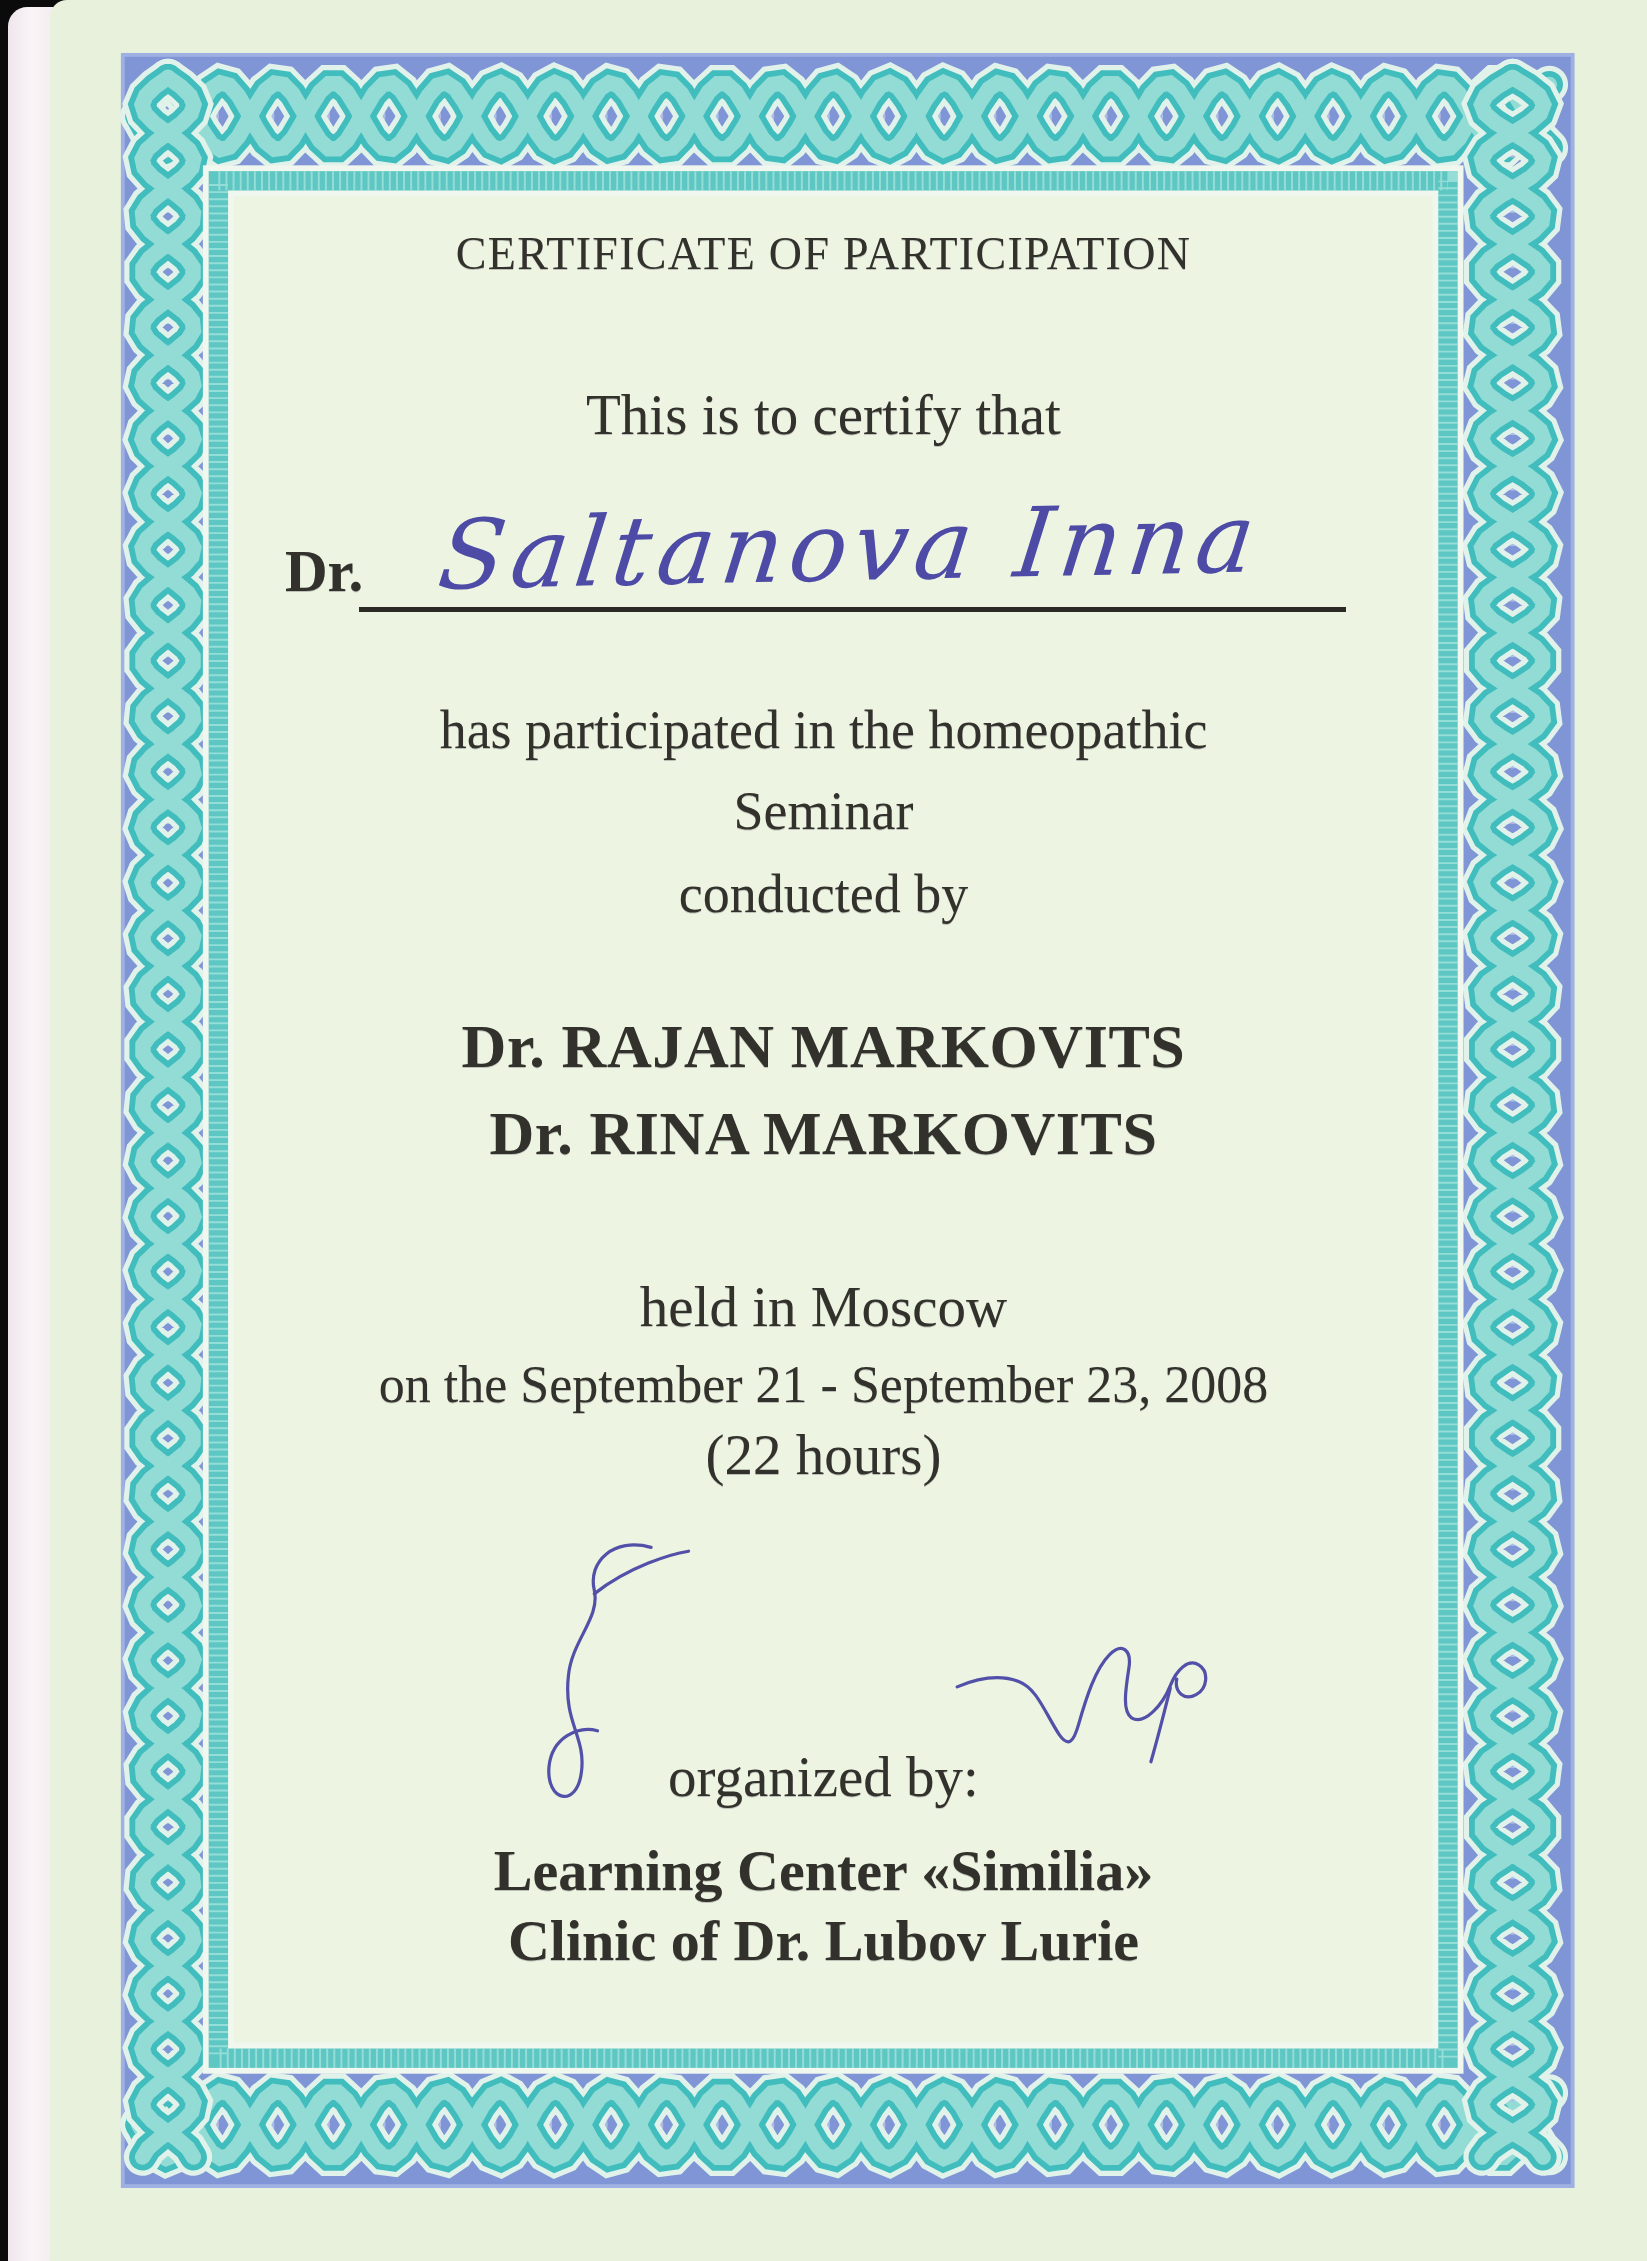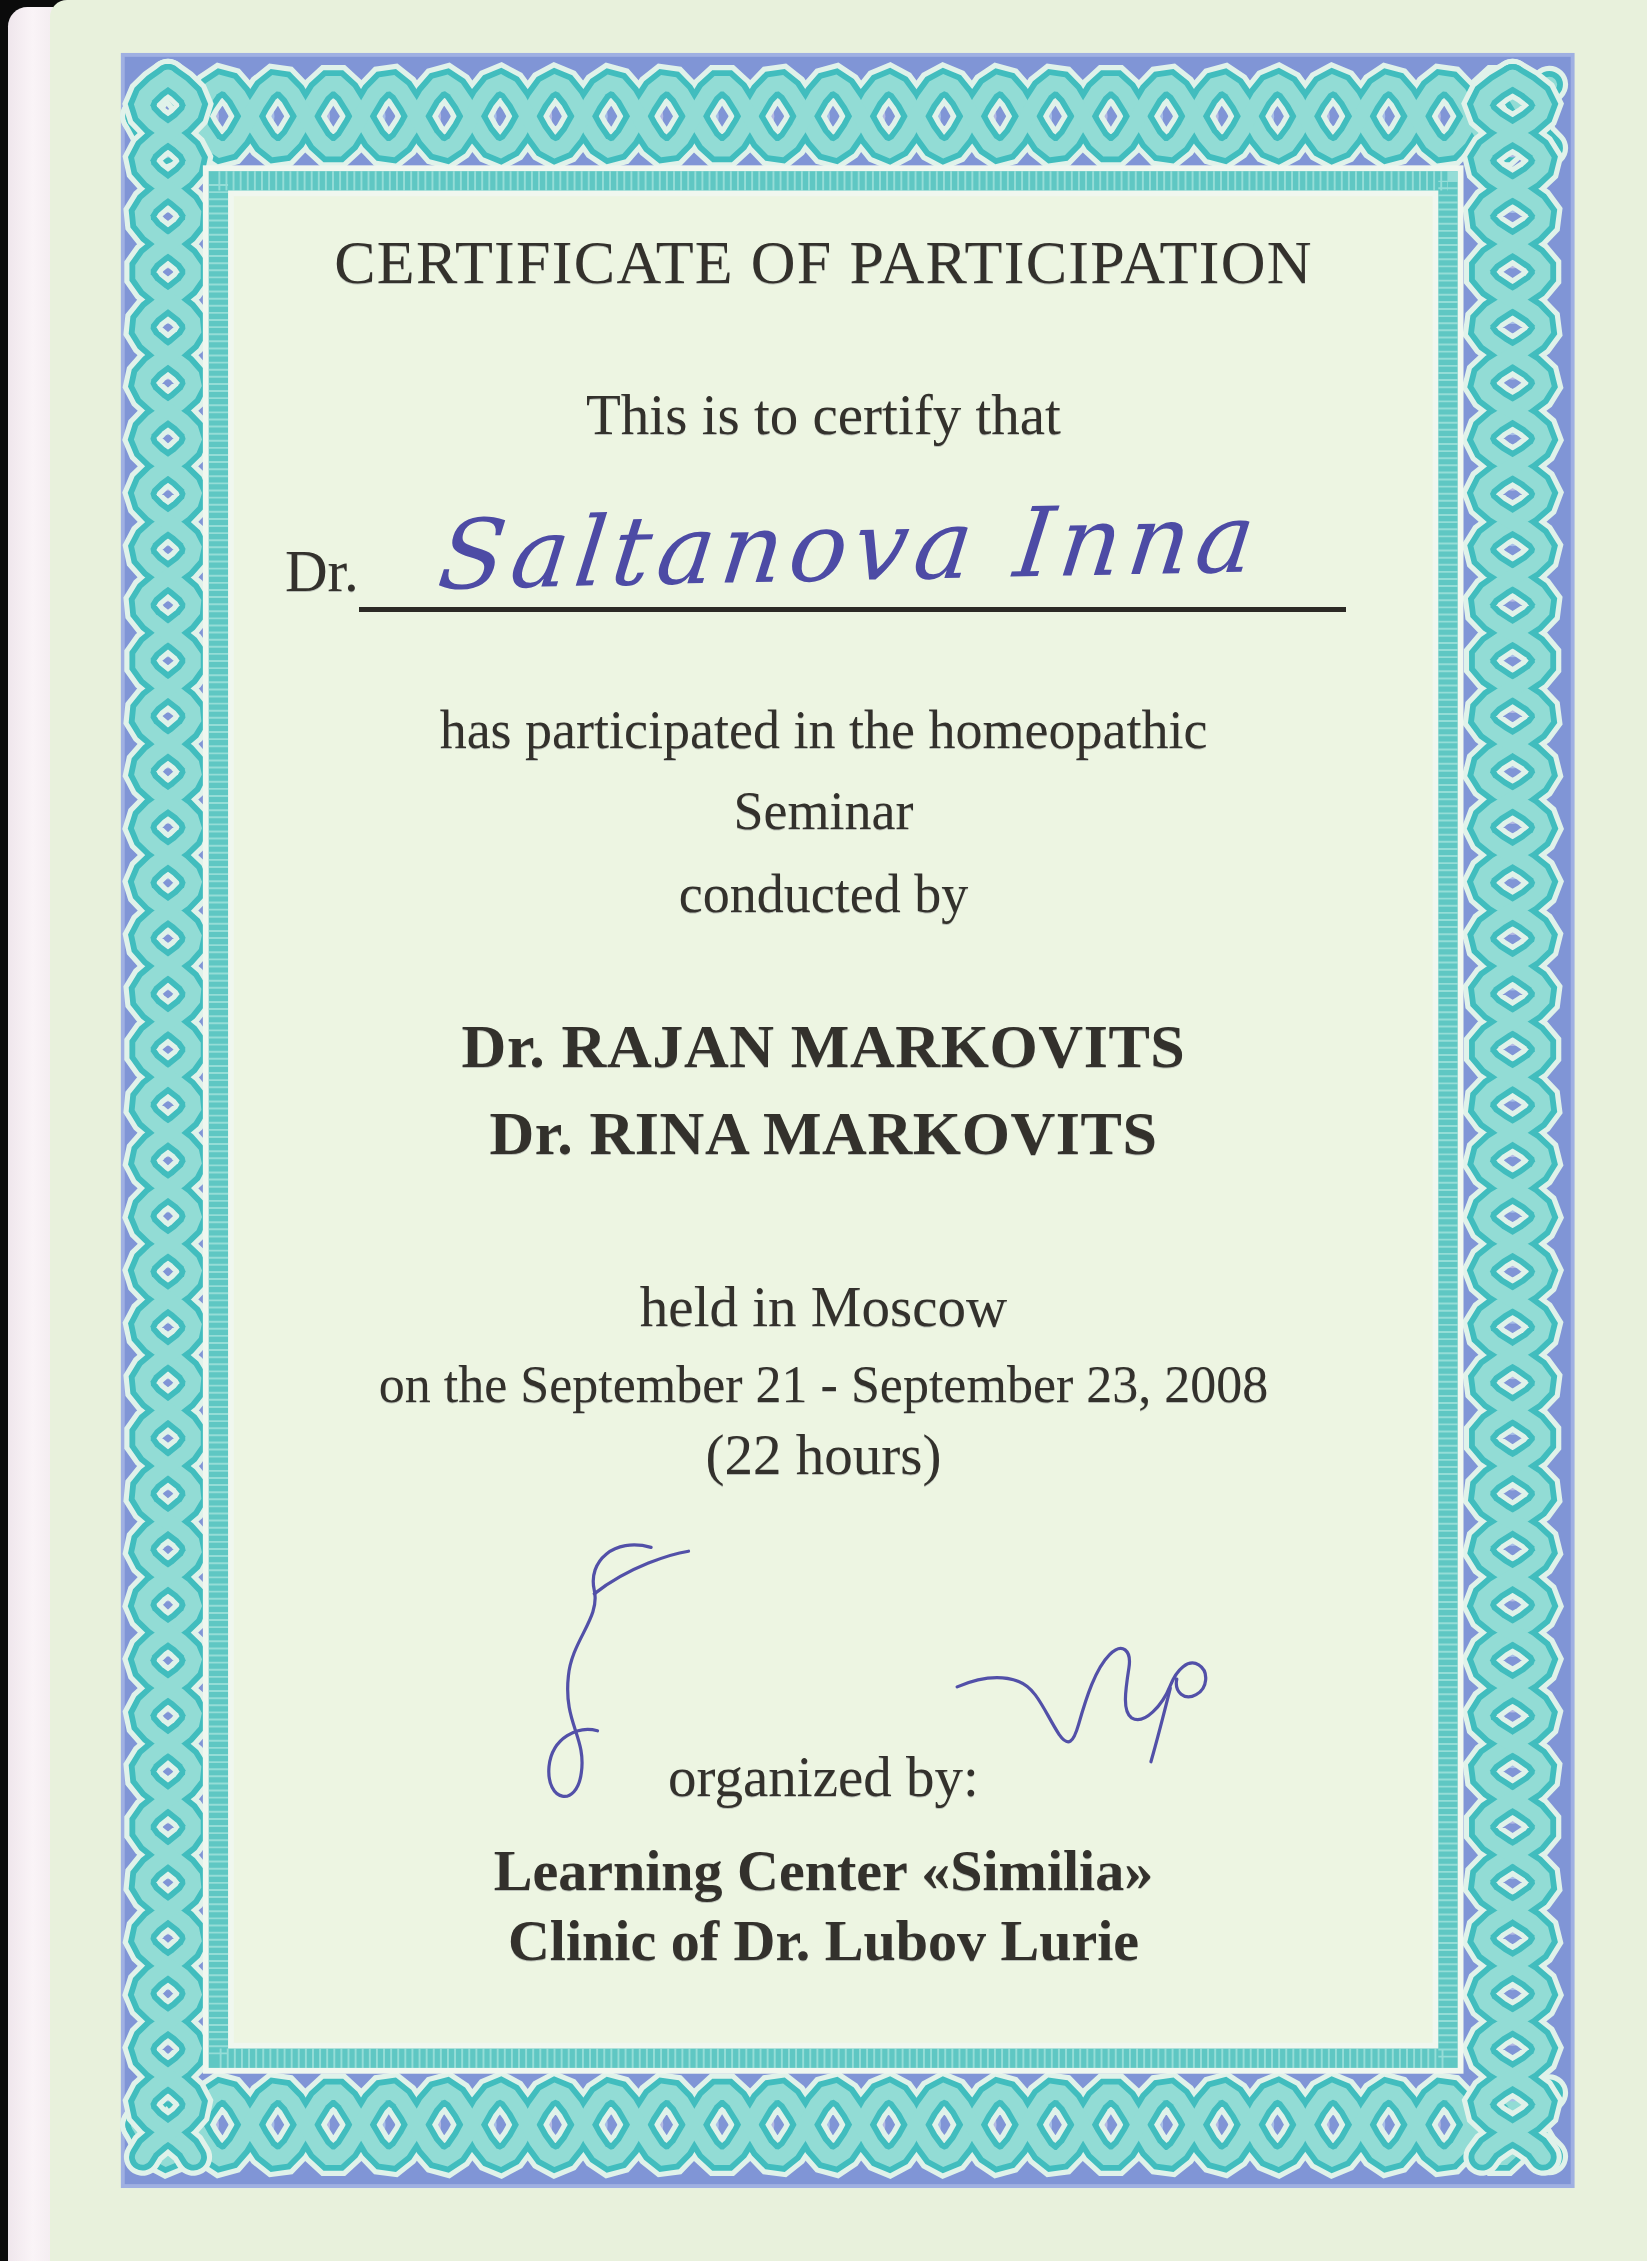--- a/index.html
+++ b/index.html
@@ -20,36 +20,37 @@
     background:#e8f1dc;
     border-top-left-radius:17px;
   }
   .deco{position:absolute;left:0;top:0;width:1647px;height:2261px;}
   .txt{
     position:absolute;left:226px;width:1195px;text-align:center;
     color:#33312c;
     text-shadow:0 0.6px 0.6px rgba(40,40,60,.25);
     white-space:nowrap;
   }
-  .t-title{top:227px;font-size:62px;letter-spacing:1.3px;}
+  .t-title{top:227px;font-size:46px;letter-spacing:1.3px;}
   .t-certify{top:382px;font-size:57px;}
   .t-has{top:699px;font-size:54px;}
   .t-seminar{top:780px;font-size:54px;}
   .t-conducted{top:863px;font-size:54px;}
   .t-doc1{top:1011px;font-size:62px;font-weight:bold;letter-spacing:0.6px;}
   .t-doc2{top:1098px;font-size:62px;font-weight:bold;letter-spacing:0.6px;}
   .t-held{top:1274px;font-size:57px;}
   .t-date{top:1355px;font-size:52px;text-align:center;}
   .t-hours{top:1422px;font-size:57px;}
   .t-organized{top:1744px;font-size:57px;}
   .t-org1{top:1825px;font-size:58px;font-weight:bold;margin-top:12px;}
   .t-org2{top:1907px;font-size:58px;font-weight:bold;}
   .dr-prefix{
     position:absolute;left:285px;top:537px;font-size:59px;color:#33312c;
     text-shadow:0 0.6px 0.6px rgba(40,40,60,.25);
+    font-weight:bold;
   }
   .name-underline{
     position:absolute;left:359px;top:607px;width:987px;height:4.5px;
     background:#2c2a25;
   }
   .handwritten-name{
     position:absolute;left:388px;top:491px;width:924px;text-align:center;
     font-size:96px;color:#4d4ba5;
     font-family:"DejaVu Serif",serif;
     font-style:italic;letter-spacing:6.5px;

